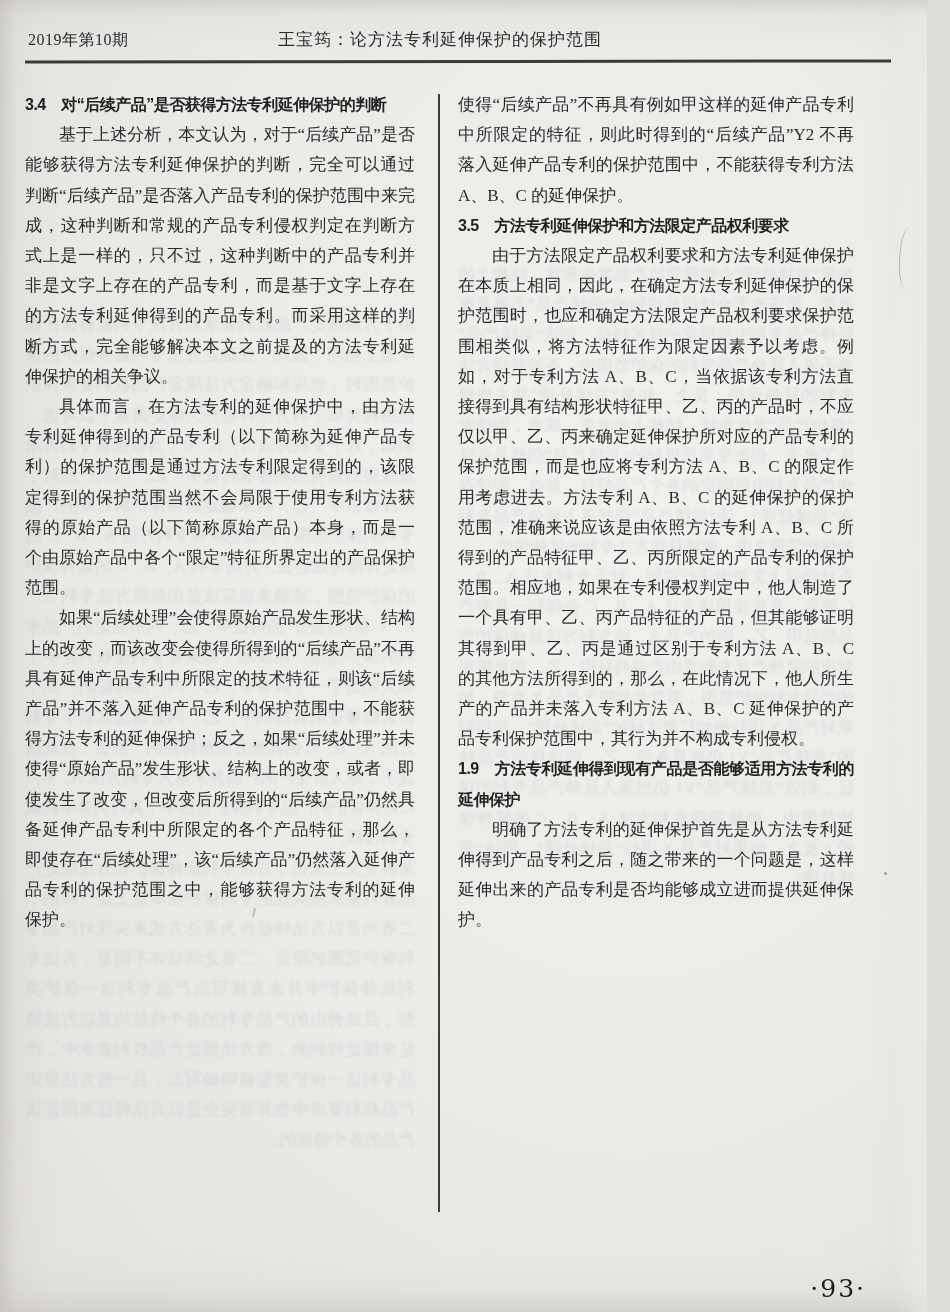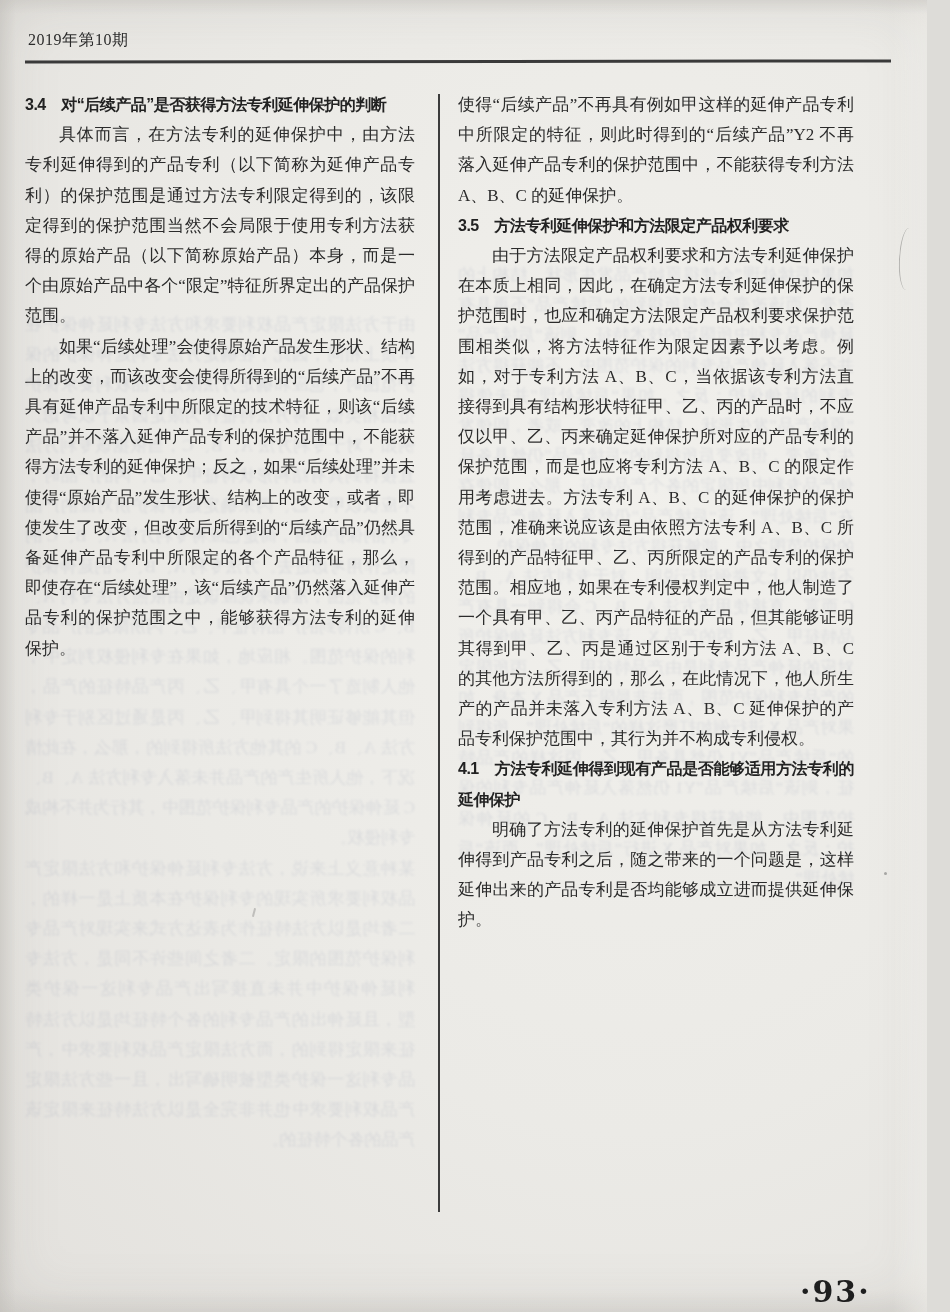--- a/index.html
+++ b/index.html
@@ -52,63 +52,64 @@
   .bleed{
     position:absolute;left:0;right:0;overflow:hidden;z-index:1;
     transform:scaleX(-1);filter:blur(1.3px);opacity:.12;color:#5f6c92;
     font-size:17px;line-height:30.2px;text-align:justify;
     pointer-events:none;user-select:none;
   }
   .bleed-left{top:220px;height:960px;}
   .bleed-right{top:170px;height:1000px;}
   
   .page-number{
-    position:absolute;left:800px;top:1274px;width:66px;text-align:left;
-    font-size:30px;letter-spacing:2px;color:#1e1e1e;
+    position:absolute;left:800px;top:1274px;width:66px;text-align:right;
+    font-size:25px;letter-spacing:2px;color:#1e1e1e;
     font-family:"DejaVu Serif", serif;
-    font-weight:bold;
   }
   
   .crease-paren{
     position:absolute;left:899px;top:228px;width:16px;height:62px;
     border-left:1.6px solid rgba(70,70,70,.35);
     border-radius:50%/50%;transform:rotate(3deg);
   }
   .speck1{position:absolute;left:884px;top:872px;width:3px;height:3px;border-radius:50%;background:rgba(40,40,40,.35);}
   .speck2{position:absolute;left:253px;top:908px;width:2px;height:9px;background:rgba(60,60,60,.25);transform:rotate(14deg);}
 </style>
 </head>
 <body>
 
 <div class="page">
 
   <span class="issue">2019年第10期</span>
+  <span class="running-title">王宝筠：论方法专利延伸保护的保护范围</span>
   <div class="header-rule"></div>
 
   <div class="divider"></div>
 
   <div class="col col-left">
     <div class="bleed bleed-left" aria-hidden="true">
       <div>由于方法限定产品权利要求和方法专利延伸保护在本质上相同，因此，在确定方法专利延伸保护的保护范围时，也应和确定方法限定产品权利要求保护范围相类似，将方法特征作为限定因素予以考虑。例如，对于专利方法 A、B、C，当依据该专利方法直接得到具有结构形状特征甲、乙、丙的产品时，不应仅以甲、乙、丙来确定延伸保护所对应的产品专利的保护范围，而是也应将专利方法 A、B、C 的限定作用考虑进去。方法专利 A、B、C 的延伸保护的保护范围，准确来说应该是由依照方法专利 A、B、C 所得到的产品特征甲、乙、丙所限定的产品专利的保护范围。相应地，如果在专利侵权判定中，他人制造了一个具有甲、乙、丙产品特征的产品，但其能够证明其得到甲、乙、丙是通过区别于专利方法 A、B、C 的其他方法所得到的，那么，在此情况下，他人所生产的产品并未落入专利方法 A、B、C 延伸保护的产品专利保护范围中，其行为并不构成专利侵权。</div>
       <div>某种意义上来说，方法专利延伸保护和方法限定产品权利要求所实现的专利保护在本质上是一样的，二者均是以方法特征作为表达方式来实现对产品专利保护范围的限定。二者之间些许不同是，方法专利延伸保护中并未直接写出产品专利这一保护类型，且延伸出的产品专利的各个特征均是以方法特征来限定得到的，而方法限定产品权利要求中，产品专利这一保护类型被明确写出，且一些方法限定产品权利要求中也并非完全是以方法特征来限定该产品的各个特征的。</div>
     </div>
     <h3>3.4　对“后续产品”是否获得方法专利延伸保护的判断</h3>
+    <p class="indent">基于上述分析，本文认为，对于“后续产品”是否能够获得方法专利延伸保护的判断，完全可以通过判断“后续产品”是否落入产品专利的保护范围中来完成，这种判断和常规的产品专利侵权判定在判断方式上是一样的，只不过，这种判断中的产品专利并非是文字上存在的产品专利，而是基于文字上存在的方法专利延伸得到的产品专利。而采用这样的判断方式，完全能够解决本文之前提及的方法专利延伸保护的相关争议。</p>
     <p class="indent">具体而言，在方法专利的延伸保护中，由方法专利延伸得到的产品专利（以下简称为延伸产品专利）的保护范围是通过方法专利限定得到的，该限定得到的保护范围当然不会局限于使用专利方法获得的原始产品（以下简称原始产品）本身，而是一个由原始产品中各个“限定”特征所界定出的产品保护范围。</p>
     <p class="indent">如果“后续处理”会使得原始产品发生形状、结构上的改变，而该改变会使得所得到的“后续产品”不再具有延伸产品专利中所限定的技术特征，则该“后续产品”并不落入延伸产品专利的保护范围中，不能获得方法专利的延伸保护；反之，如果“后续处理”并未使得“原始产品”发生形状、结构上的改变，或者，即使发生了改变，但改变后所得到的“后续产品”仍然具备延伸产品专利中所限定的各个产品特征，那么，即使存在“后续处理”，该“后续产品”仍然落入延伸产品专利的保护范围之中，能够获得方法专利的延伸保护。</p>
   </div>
 
   <div class="col col-right">
     <div class="bleed bleed-right" aria-hidden="true">
       <div>如果“后续处理”会使得原始产品发生形状、结构上的改变，而该改变会使得所得到的“后续产品”不再具有延伸产品专利中所限定的技术特征，则该“后续产品”并不落入延伸产品专利的保护范围中，不能获得方法专利的延伸保护；反之，如果“后续处理”并未使得“原始产品”发生形状、结构上的改变，或者，即使发生了改变，但改变后所得到的“后续产品”仍然具备延伸产品专利中所限定的各个产品特征，那么，即使存在“后续处理”，该“后续产品”仍然落入延伸产品专利的保护范围之中，能够获得方法专利的延伸保护。</div>
       <div>不妨仍以上文举例进行说明。对于专利方法 A、B、C 而言，直接使用该方法 A、B、C 会得到一具有产品特征甲、乙、丙的产品 X。该专利方法延伸保护所对应的延伸产品专利是由产品特征甲、乙、丙所限定的产品专利保护范围，而并非局限于产品 X 本身。如果对产品 X 进行例如打磨这样的“后续处理”，所得到的“后续产品”Y1 仍然具备甲、乙、丙这样的产品特征，则该“后续产品”Y1 仍然落入延伸产品专利的保护范围中，能够获得专利方法 A、B、C 的延伸保护；反之，如果对产品 X 进行“后续处理”，而该“后续处理”</div>
     </div>
     <p>使得“后续产品”不再具有例如甲这样的延伸产品专利中所限定的特征，则此时得到的“后续产品”Y2 不再落入延伸产品专利的保护范围中，不能获得专利方法 A、B、C 的延伸保护。</p>
     <h3>3.5　方法专利延伸保护和方法限定产品权利要求</h3>
     <p class="indent">由于方法限定产品权利要求和方法专利延伸保护在本质上相同，因此，在确定方法专利延伸保护的保护范围时，也应和确定方法限定产品权利要求保护范围相类似，将方法特征作为限定因素予以考虑。例如，对于专利方法 A、B、C，当依据该专利方法直接得到具有结构形状特征甲、乙、丙的产品时，不应仅以甲、乙、丙来确定延伸保护所对应的产品专利的保护范围，而是也应将专利方法 A、B、C 的限定作用考虑进去。方法专利 A、B、C 的延伸保护的保护范围，准确来说应该是由依照方法专利 A、B、C 所得到的产品特征甲、乙、丙所限定的产品专利的保护范围。相应地，如果在专利侵权判定中，他人制造了一个具有甲、乙、丙产品特征的产品，但其能够证明其得到甲、乙、丙是通过区别于专利方法 A、B、C 的其他方法所得到的，那么，在此情况下，他人所生产的产品并未落入专利方法 A、B、C 延伸保护的产品专利保护范围中，其行为并不构成专利侵权。</p>
-    <h3 class="h-sec41">4.1　方法专利延伸得到现有产品是否能够适用方法专利的延伸保护</h3>
+    <h3 class="h-sec41">1.9　方法专利延伸得到现有产品是否能够适用方法专利的延伸保护</h3>
     <p class="indent">明确了方法专利的延伸保护首先是从方法专利延伸得到产品专利之后，随之带来的一个问题是，这样延伸出来的产品专利是否均能够成立进而提供延伸保护。</p>
   </div>
 
   <div class="page-number">·93·</div>
 
   <div class="crease-paren"></div>
   <div class="speck1"></div>
   <div class="speck2"></div>
 
 </div>

